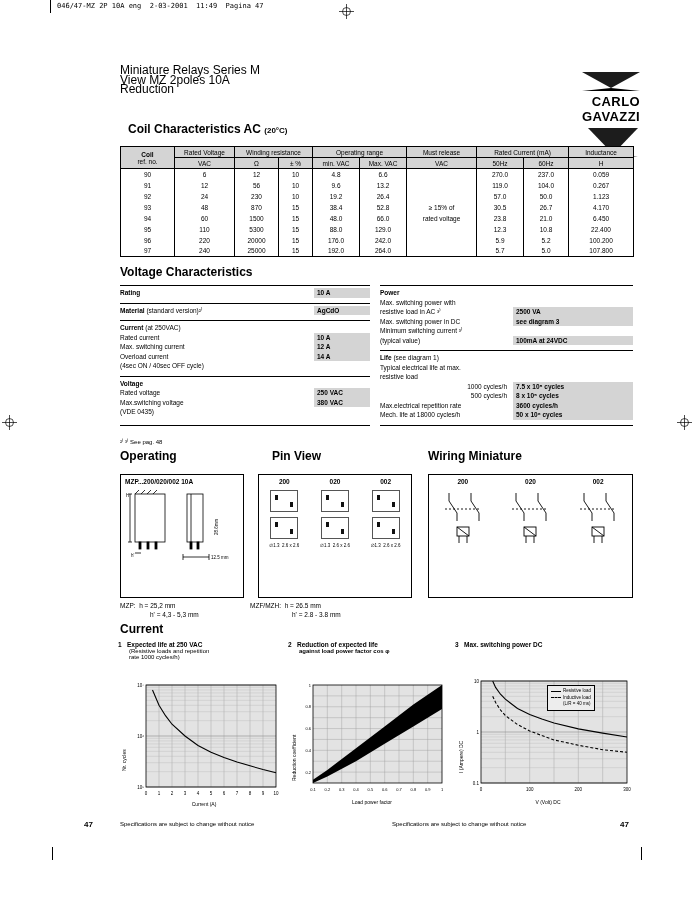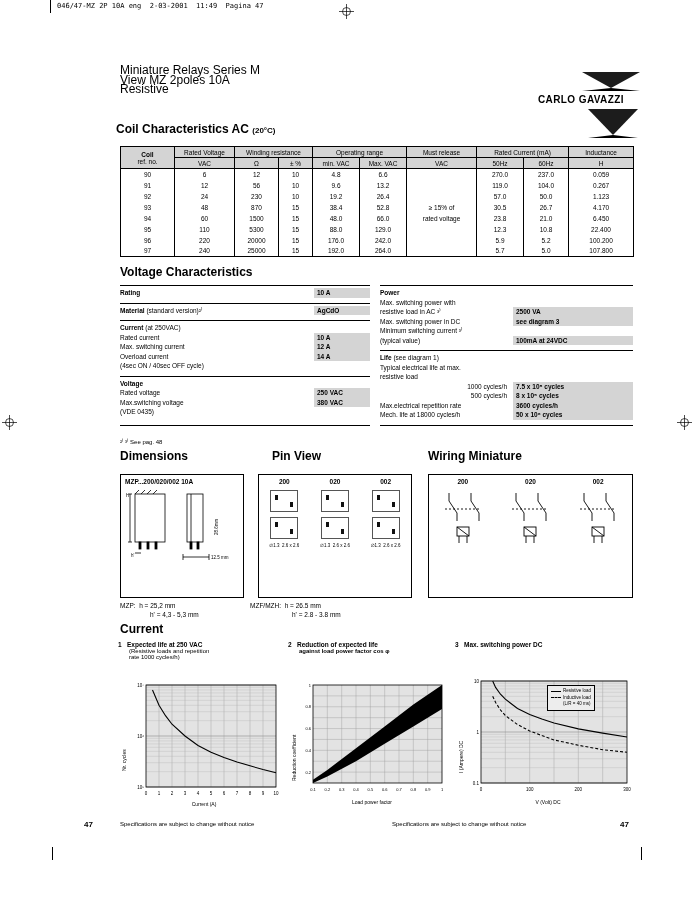--- a/index.html
+++ b/index.html
@@ -5,21 +5,21 @@
   *{box-sizing:border-box;margin:0;padding:0}
   html,body{background:#fff}
   .page{position:relative;width:694px;height:873px;background:#fff;color:#000;
         font-family:"Liberation Sans",sans-serif;overflow:hidden}
   .abs{position:absolute}
   .print-header{font-family:"DejaVu Sans Mono",monospace;font-size:7px;white-space:pre}
   .cropv{position:absolute;width:1px;background:#000}
   .reg svg{display:block}
   .doc-header div{font-size:12px;line-height:9.5px}
   .logo{width:102px}
-  .logo .brand{font-size:10px;font-weight:bold;letter-spacing:.4px;text-align:left;margin-top:3px}
+  .logo .brand{font-size:13px;font-weight:bold;letter-spacing:.4px;text-align:right;margin-top:3px}
   .tri{width:0;height:0;border-style:solid;margin-left:auto}
   .tri1{border-left:29px solid transparent;border-right:29px solid transparent;border-top:16px solid #1c1c1c}
   .tri2{border-left:25px solid transparent;border-right:25px solid transparent;border-top:26px solid #1c1c1c;margin-top:4px;margin-right:2px}
   .h1{font-size:12px;font-weight:bold}
   .h1 .hnote{font-size:8px;font-weight:bold}
   table.coil{border-collapse:collapse;table-layout:fixed;width:513px;font-size:6.5px;border:1px solid #000}
   .coil th,.coil td{border:1px solid #000;padding:0 1px;text-align:center;font-weight:normal;height:11px;overflow:hidden}
   .coil thead th{background:#d4d4d4}
   .coil tbody td{border-top:none;border-bottom:none}
   .b{font-weight:bold}
@@ -109,30 +109,30 @@
           <circle cx="7.5" cy="7.5" r="4"></circle>
         </g>
       </svg>
   </div>
   <div class="cropv" style="left:52px;top:847px;height:13px"></div>
   <div class="cropv" style="left:641px;top:847px;height:13px"></div>
 
   <div class="abs doc-header" style="left:120px;top:66px">
     <div>Miniature Relays Series M</div>
     <div>View MZ 2poles 10A</div>
-    <div>Resistive</div>
+    <div>Reduction</div>
   </div>
 
   <div class="abs logo" style="left:538px;top:72px">
     <div class="tri tri1"></div>
     <div class="brand">CARLO GAVAZZI</div>
     <div class="tri tri2"></div>
   </div>
 
-  <div class="abs h1" style="left:116px;top:122px">
+  <div class="abs h1" style="left:128px;top:122px">
     <span>Coil Characteristics AC</span>
     <span class="hnote">(20°C)</span>
   </div>
 
   <table class="coil abs" style="left:120px;top:146px">
     <colgroup>
       <col style="width:54px">
         <col style="width:60px">
         <col style="width:44px">
         <col style="width:34px">
@@ -371,21 +371,21 @@
             <span class="lab">Mech. life at 18000 cycles/h</span>
             <span class="val">50 x 10⁶ cycles</span>
           </div>
       </div>
     </div>
   </div>
 
   <div class="abs fn" style="left:120px;top:438px">²⁾ ³⁾  See pag. 48</div>
 
 
-  <div class="abs h1" style="left:120px;top:449px">Dimensions</div>
+  <div class="abs h1" style="left:120px;top:449px">Operating</div>
   <div class="abs h1" style="left:272px;top:449px">Pin View</div>
   <div class="abs h1" style="left:428px;top:449px">Wiring Miniature</div>
 
   <div class="box" style="left:120px;top:474px;width:124px;height:124px">
     <div class="box-title">MZP...200/020/002  10A</div>
     <svg width="116" height="92" style="margin:2px 0 0 4px">
       <g stroke="#000" stroke-width="0.8" fill="none">
         <line x1="10" y1="7" x2="14" y2="3"></line>
           <line x1="16" y1="7" x2="20" y2="3"></line>
         <line x1="22" y1="7" x2="26" y2="3"></line>

